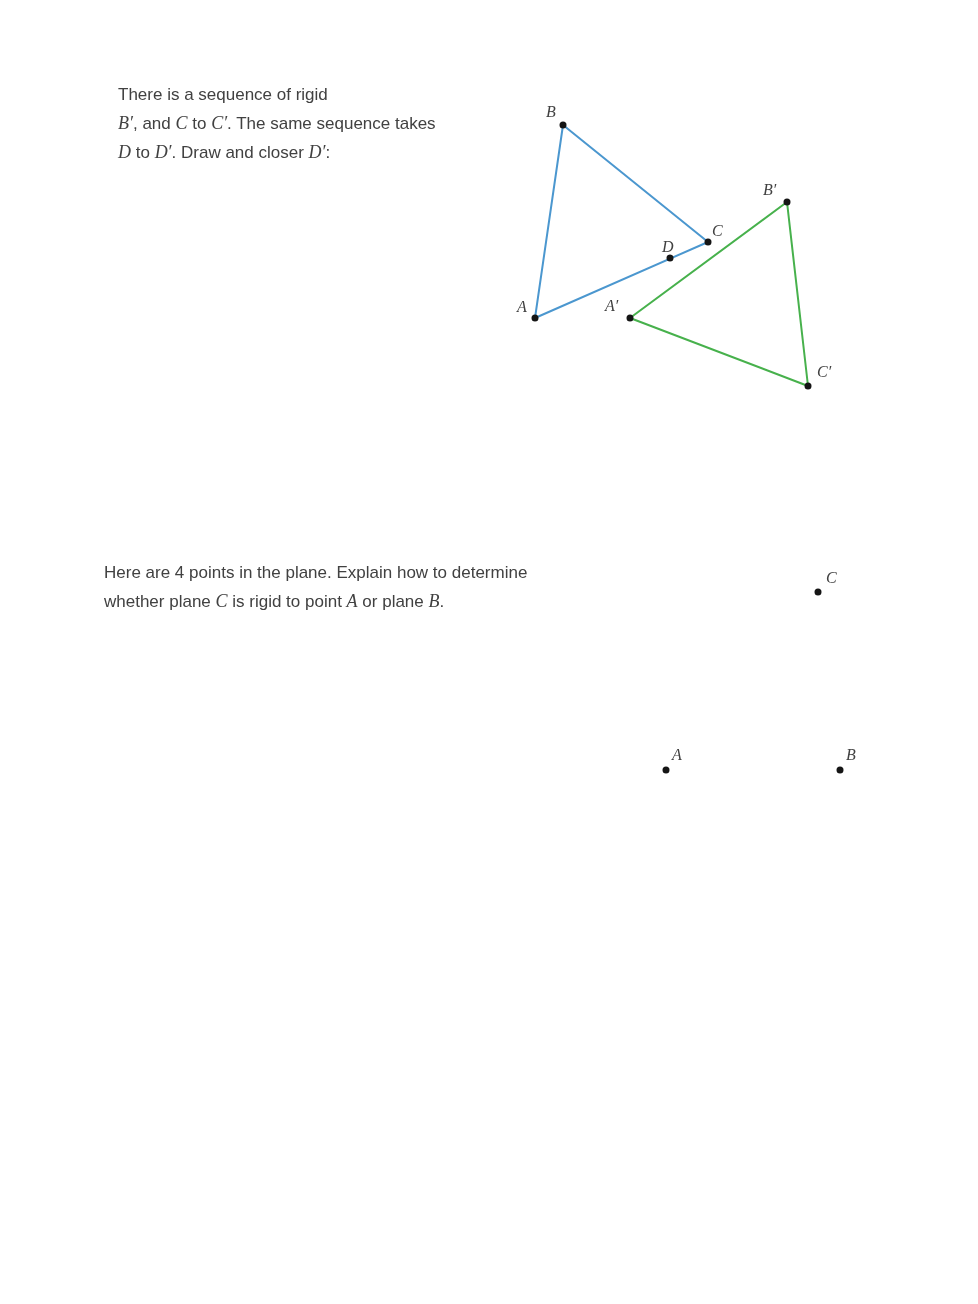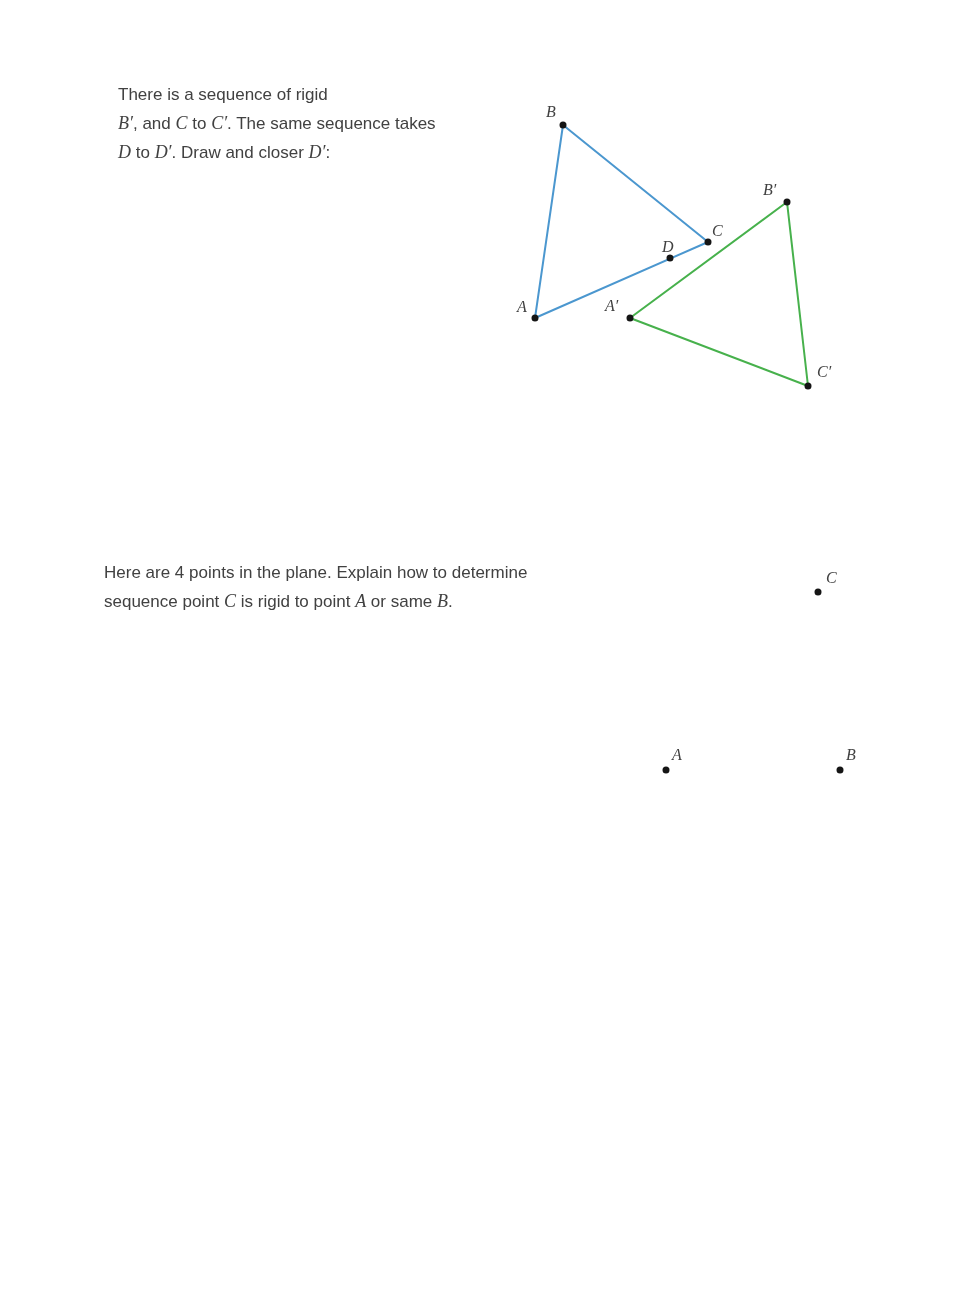--- a/index.html
+++ b/index.html
@@ -44,21 +44,21 @@
 <div class="page">
 
   <div id="prompt1" class="prompt">
       <div class="line"><span>There is a sequence of rigid</span></div>
       <div class="line"><span class="math">B′</span><span>, and </span><span class="math">C</span><span> to </span><span class="math">C′</span><span>. The same sequence takes</span></div>
       <div class="line"><span class="math">D</span><span> to </span><span class="math">D′</span><span>. Draw and closer </span><span class="math">D′</span><span>:</span></div>
     </div>
 
   <div id="prompt2" class="prompt">
       <div class="line"><span>Here are 4 points in the plane. Explain how to determine</span></div>
-      <div class="line"><span>sequence point </span><span class="math">C</span><span> is rigid to point </span><span class="math">A</span><span> or same </span><span class="math">B</span><span>.</span></div>
+      <div class="line"><span>whether plane </span><span class="math">C</span><span> is rigid to point </span><span class="math">A</span><span> or plane </span><span class="math">B</span><span>.</span></div>
     </div>
 
   <svg class="canvas" viewBox="0 0 978 1304">
       <polygon points="535,318 563,125 708,242" fill="none" stroke="#4b97cf" stroke-width="2" stroke-linejoin="round"></polygon>
       <polygon points="630,318 787,202 808,386" fill="none" stroke="#47b14c" stroke-width="2" stroke-linejoin="round"></polygon>
       <circle cx="535" cy="318" r="3.5" fill="#151515"></circle>
       <text x="517" y="312" class="pt-label">A</text>
       <circle cx="563" cy="125" r="3.5" fill="#151515"></circle>
       <text x="546" y="117" class="pt-label">B</text>
       <circle cx="708" cy="242" r="3.5" fill="#151515"></circle>

